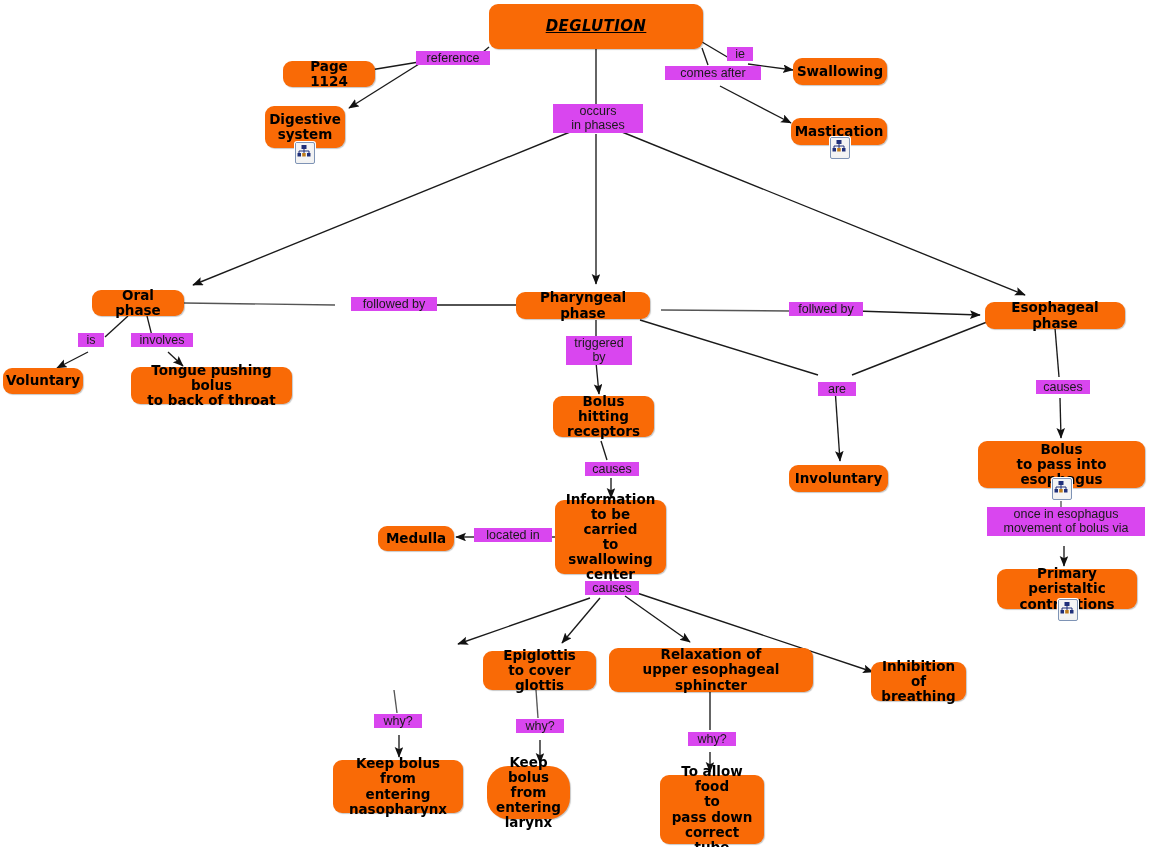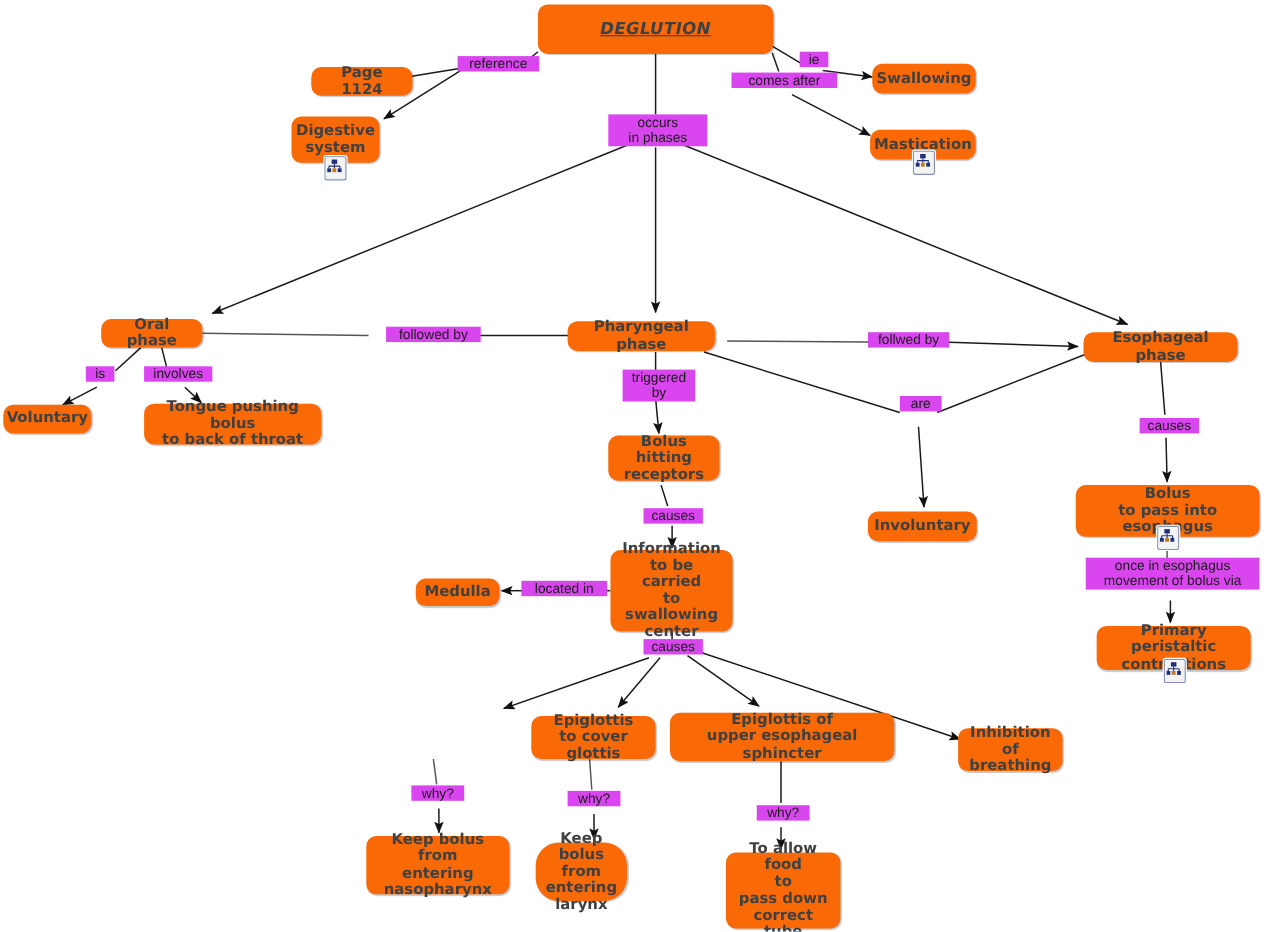--- a/index.html
+++ b/index.html
@@ -23,21 +23,21 @@
     left: 0; top: 0;
     width: 1152px;
     height: 847px;
     pointer-events: none;
   }
   .node {
     position: absolute;
     box-sizing: border-box;
     background: #F96A06;
     border-radius: 9px;
-    color: #404040;
+    color: #000000;
     font-family: "DejaVu Sans", sans-serif;
     font-weight: bold;
     font-size: 13.5px;
     line-height: 1.12;
     text-align: center;
     display: flex;
     align-items: center;
     justify-content: center;
     padding: 3px 8px;
     white-space: pre-line;
@@ -260,21 +260,21 @@
     </svg>
   </span>
 
 
   <div class="node" style="left:483px; top:651px; width:113px; height:39px;">
     <span>Epiglottis
 to cover glottis</span>
   </div>
 
   <div class="node" style="left:609px; top:648px; width:204px; height:44px;">
-    <span>Epiglottis of
+    <span>Relaxation of
 upper esophageal sphincter</span>
   </div>
 
   <div class="node" style="left:871px; top:662px; width:95px; height:39px;">
     <span>Inhibition
 of breathing</span>
   </div>
 
   <div class="node" style="left:333px; top:760px; width:130px; height:53px;">
     <span>Keep bolus from
@@ -308,21 +308,21 @@
 
   <div class="linklabel" style="left:131px; top:333px; width:58px;">involves</div>
 
   <div class="linklabel" style="left:351px; top:297px; width:82px;">followed by</div>
 
   <div class="linklabel" style="left:789px; top:302px; width:70px;">follwed by</div>
 
   <div class="linklabel" style="left:566px; top:336px; width:62px;">triggered
 by</div>
 
-  <div class="linklabel" style="left:818px; top:360px; width:34px;">are</div>
+  <div class="linklabel" style="left:818px; top:382px; width:34px;">are</div>
 
   <div class="linklabel" style="left:585px; top:462px; width:50px;">causes</div>
 
   <div class="linklabel" style="left:474px; top:528px; width:74px;">located in</div>
 
   <div class="linklabel" style="left:585px; top:581px; width:50px;">causes</div>
 
   <div class="linklabel" style="left:1036px; top:380px; width:50px;">causes</div>
 
   <div class="linklabel" style="left:987px; top:507px; width:154px;">once in esophagus

